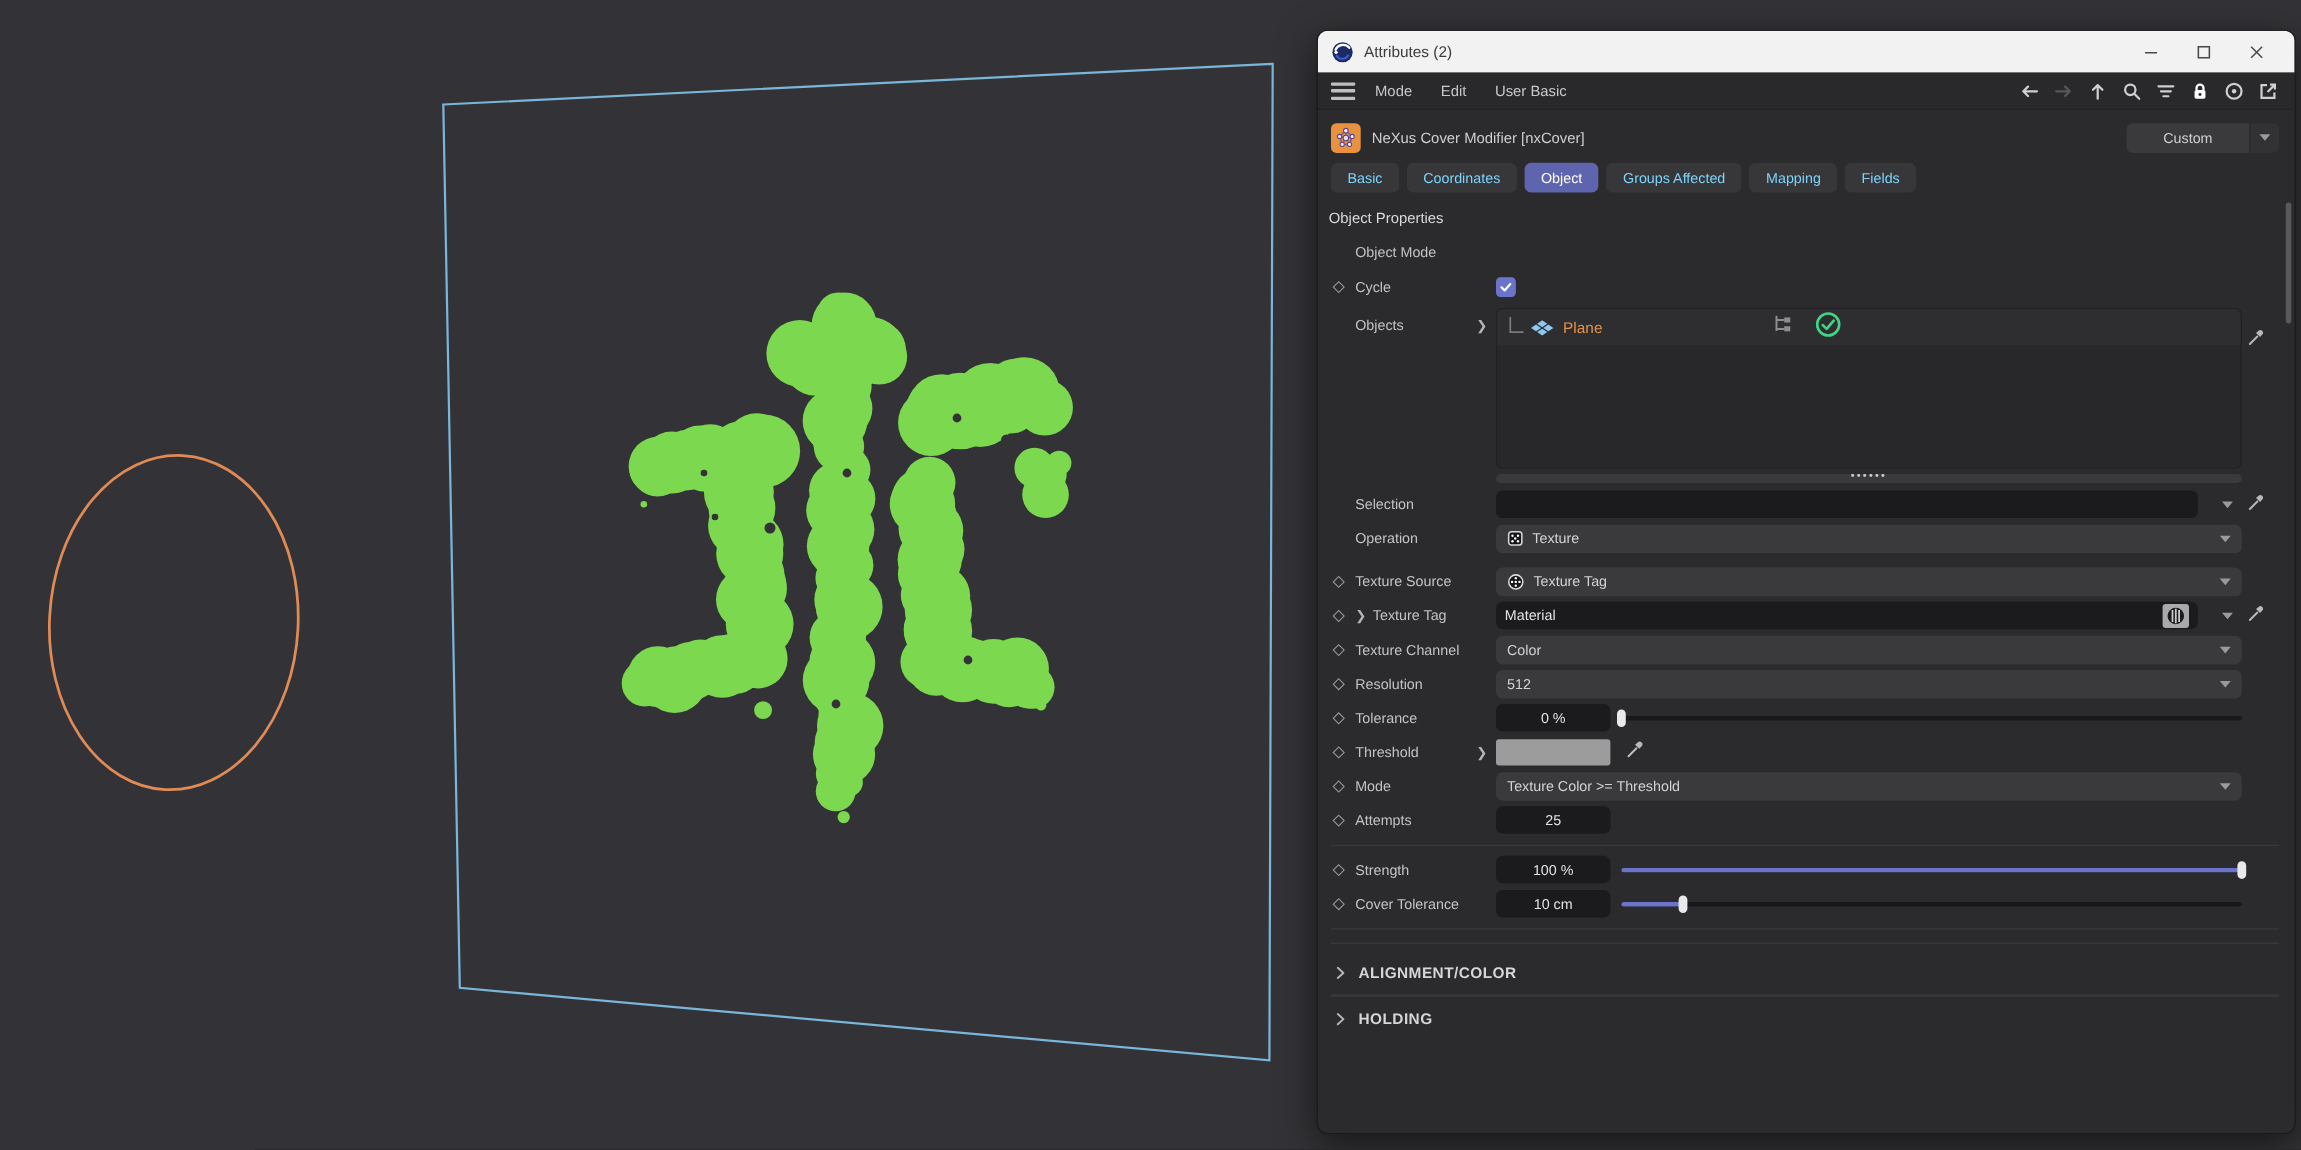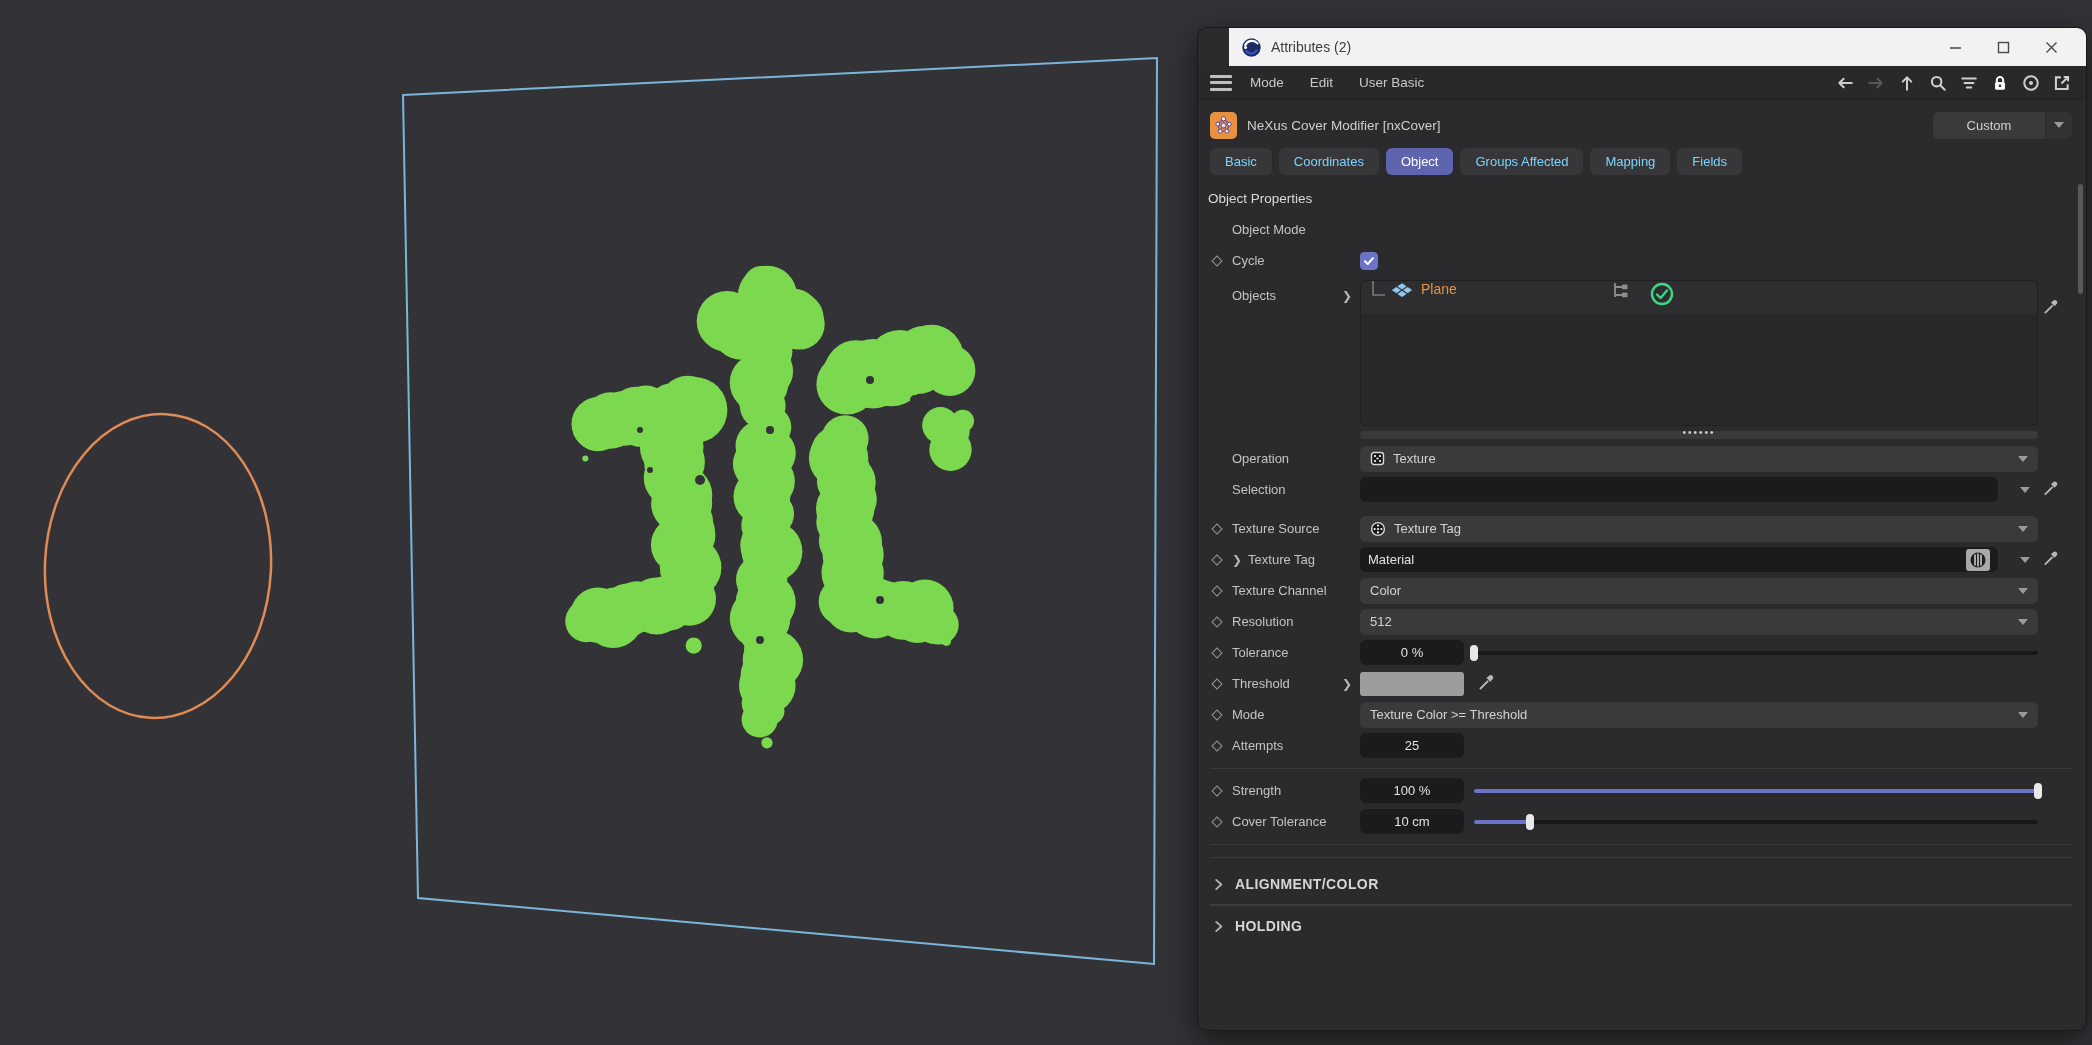--- a/index.html
+++ b/index.html
@@ -9,21 +9,21 @@
     --accent:#6B74C9; --tab-active:#5E64AD; --divider:#3C3C3E;
   }
   html,body{margin:0;padding:0;background:#232326;}
   *{box-sizing:border-box;font-family:"Liberation Sans",sans-serif;}
   .stage{position:relative;width:2092px;height:1045px;overflow:hidden;background:var(--vp-bg);}
   svg.viewport{position:absolute;left:0;top:0;}
   
   .panel{position:absolute;left:1197px;top:27px;width:890px;height:1004px;
     background:var(--panel-bg);border:1px solid #19191B;border-radius:10px;
     box-shadow:0 10px 34px rgba(0,0,0,.55);overflow:hidden;display:flex;flex-direction:column;}
-  .titlebar{height:38px;background:var(--title-bg);display:flex;align-items:center;padding:0 10px 0 12px;flex:none;margin-left:31px;}
+  .titlebar{height:38px;background:var(--title-bg);display:flex;align-items:center;padding:0 10px 0 12px;flex:none;}
   .titlebar .t-title{font-size:14px;color:#3C3C3C;margin-left:9px;}
   .t-controls{margin-left:auto;display:flex;align-items:center;gap:26px;padding-right:14px;}
   .tc{width:22px;height:22px;display:flex;align-items:center;justify-content:center;cursor:default;}
   .menubar{height:34px;background:var(--menu-bg);display:flex;align-items:center;padding:0 14px 0 12px;flex:none;border-bottom:1px solid #222224;}
   .menubar .m-item{font-size:13.5px;color:#C8C8CA;margin-right:26px;}
   .hamburger{width:22px;height:16px;margin-right:18px;display:flex;flex-direction:column;justify-content:space-between;}
   .hamburger i{height:3px;background:#BFBFC1;border-radius:1px;display:block;}
   .m-icons{margin-left:auto;display:flex;align-items:center;gap:11px;}
   .m-icons .mi{width:20px;height:20px;display:flex;align-items:center;justify-content:center;}
   
@@ -63,21 +63,21 @@
             display:flex;align-items:center;justify-content:center;}
   .checkbox.checked{background:var(--accent);border-color:var(--accent);}
   .picker{position:absolute;right:26px;top:50%;transform:translateY(-50%);}
   .sel-caret{position:absolute;right:56px;top:50%;transform:translateY(-50%);}
   
   .objects-block{padding:0 48px 0 12px;position:relative;}
   .objects-inner{display:flex;}
   .obj-lblcol{width:150px;flex:none;display:flex;align-items:center;height:31px;font-size:13px;color:var(--lbl);}
   .obj-lblcol .expander{margin-left:auto;margin-right:8px;color:#B5B5B7;font-size:12px;}
   .listbox{flex:1;height:146px;background:var(--list-bg);border:1px solid #202022;border-radius:6px;overflow:hidden;}
-  .list-row{height:33px;background:#2E2E31;display:flex;padding:0 8px;position:relative;}
+  .list-row{height:33px;background:#2E2E31;display:flex;align-items:center;padding:0 8px;position:relative;}
   .list-row .obj-name{font-size:14px;color:#E09349;margin-left:8px;}
   .list-row .hier{position:absolute;left:250px;}
   .list-row .okcheck{position:absolute;left:288px;}
   .resize-handle{margin:5px 48px 4px 162px;height:8px;background:#3A3A3D;border-radius:4px;
                  display:flex;align-items:center;justify-content:center;}
   .resize-handle span{color:#CFCFD1;font-size:10px;letter-spacing:2px;line-height:0;margin-top:-5px;}
   .hr{height:1px;background:var(--divider);margin:7px 14px 6px 12px;}
   .gap8{height:8px;} .gap4{height:4px;}
   
   .csection{display:flex;align-items:center;height:40px;padding:0 14px 0 14px;}
@@ -435,50 +435,50 @@
               <path d="M9.6 2.6 a2.3 2.3 0 0 1 3.8 2.4 l-2.5 2.8 -3.4-3.4 z" fill="#B8B8BA"></path>
             </svg>
         </span>
       </div>
       <div class="resize-handle">
           <span>••••••</span>
         </div>
 
       <div class="row">
         <span class="bullet"></span>
+        <span class="lbl">Selection</span>
+        <div class="textfield" style="margin-right:40px">
+          <span></span>
+        </div>
+        <span class="sel-caret caret"></span>
+        <span class="picker">
+          <svg width="17" height="17" viewBox="0 0 16 16">
+              <path d="M2.2 13.8 L8.6 7.4" stroke="#B8B8BA" stroke-width="1.7" stroke-linecap="round"></path>
+              <path d="M9.6 2.6 a2.3 2.3 0 0 1 3.8 2.4 l-2.5 2.8 -3.4-3.4 z" fill="#B8B8BA"></path>
+            </svg>
+        </span>
+      </div>
+
+      <div class="row">
+        <span class="bullet"></span>
         <span class="lbl">Operation</span>
         <div class="dd">
           <svg width="15" height="15" viewBox="0 0 15 15">
             <rect x="1.5" y="1.5" width="12" height="12" rx="2.5" fill="#161618" stroke="#D8D8DA" stroke-width="1.4"></rect>
             <circle cx="5" cy="5" r="1.1" fill="#FFF"></circle>
               <circle cx="10" cy="5" r="1.1" fill="#FFF"></circle>
             <circle cx="7.5" cy="7.5" r="1.1" fill="#FFF"></circle>
             <circle cx="5" cy="10" r="1.1" fill="#FFF"></circle>
               <circle cx="10" cy="10" r="1.1" fill="#FFF"></circle>
           </svg>
           <span>Texture</span>
           <span class="dd-arrow caret"></span>
         </div>
       </div>
 
-      <div class="row">
-        <span class="bullet"></span>
-        <span class="lbl">Selection</span>
-        <div class="textfield" style="margin-right:40px">
-          <span></span>
-        </div>
-        <span class="sel-caret caret"></span>
-        <span class="picker">
-          <svg width="17" height="17" viewBox="0 0 16 16">
-              <path d="M2.2 13.8 L8.6 7.4" stroke="#B8B8BA" stroke-width="1.7" stroke-linecap="round"></path>
-              <path d="M9.6 2.6 a2.3 2.3 0 0 1 3.8 2.4 l-2.5 2.8 -3.4-3.4 z" fill="#B8B8BA"></path>
-            </svg>
-        </span>
-      </div>
-
       <div class="gap8"></div>
 
       <div class="row">
         <span class="bullet">
             <span class="diamond"></span>
           </span>
         <span class="lbl">Texture Source</span>
         <div class="dd">
           <svg width="16" height="16" viewBox="0 0 16 16">
             <circle cx="8" cy="8" r="6.4" fill="#161618" stroke="#D8D8DA" stroke-width="1.4"></circle>

